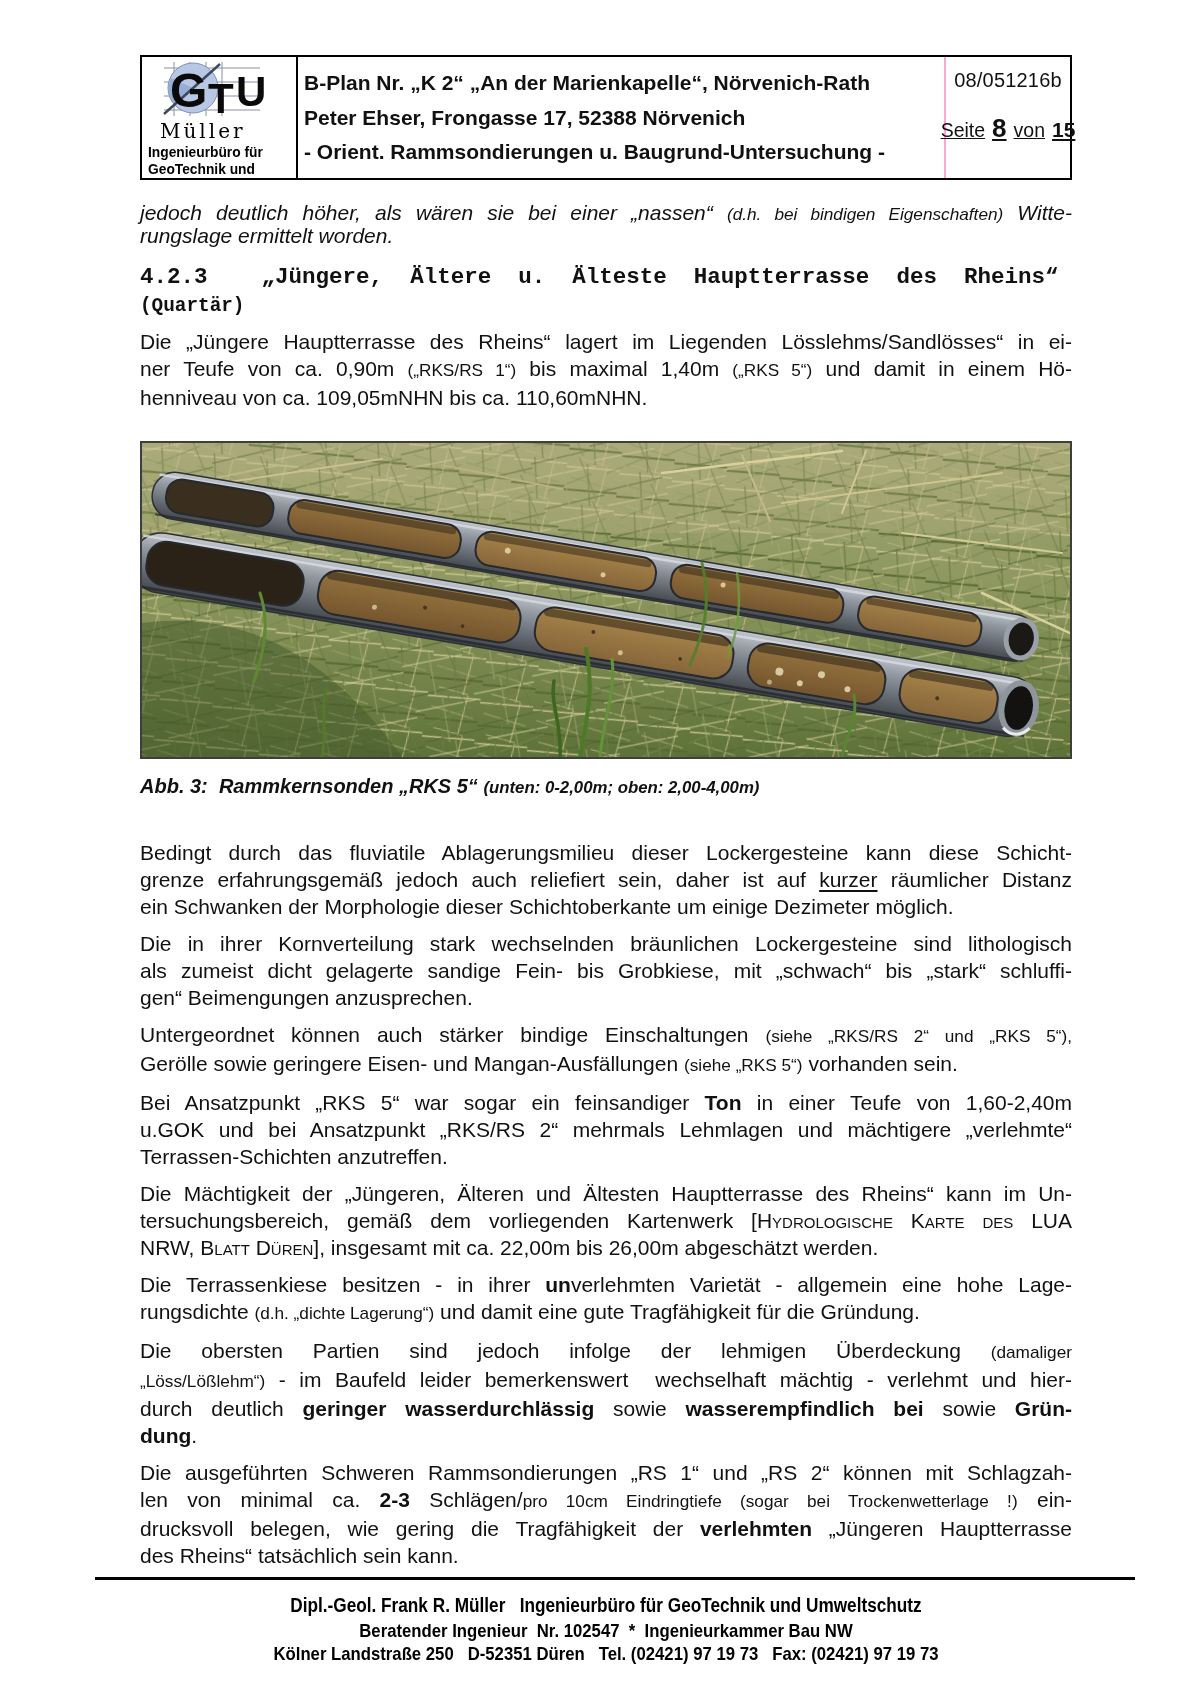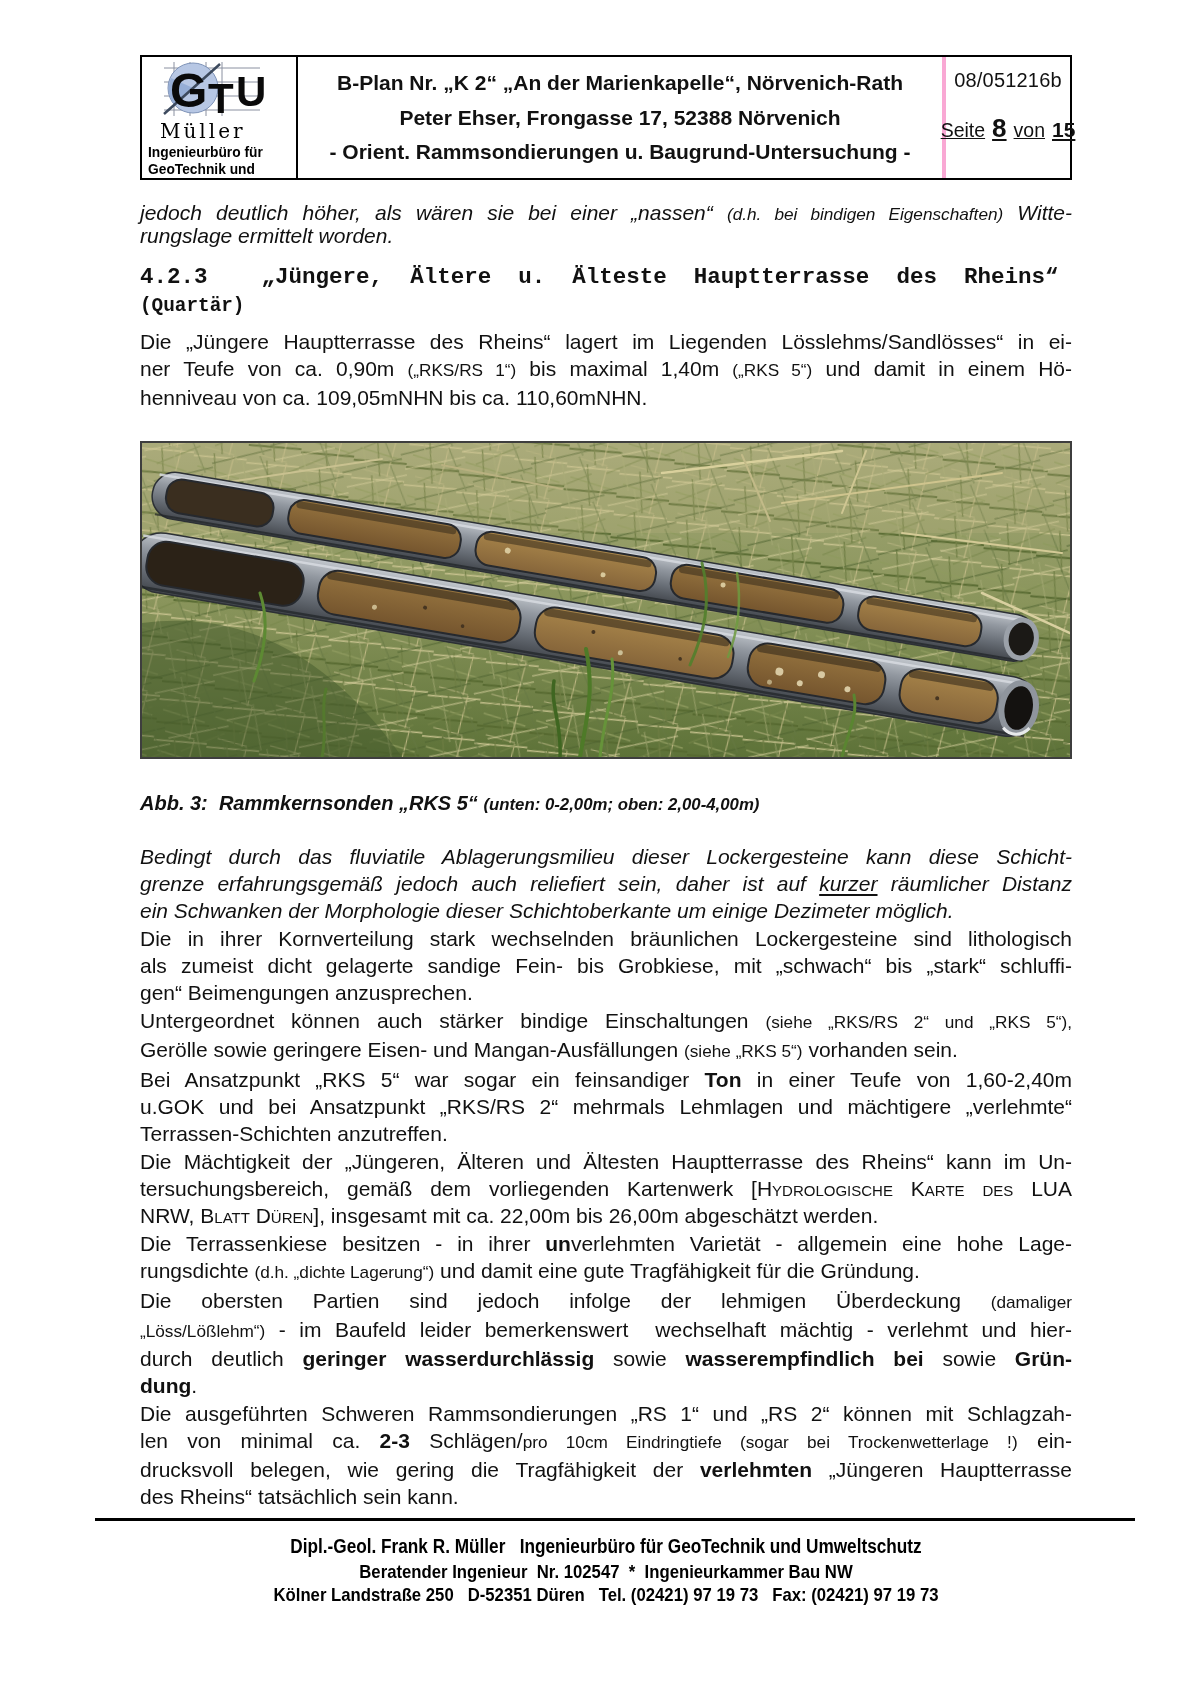--- a/index.html
+++ b/index.html
@@ -7,47 +7,47 @@
     position:relative;width:1201px;height:1700px;background:#fff;
     font-family:"Liberation Sans",sans-serif;color:#111;overflow:hidden;
   }
   .content{position:absolute;left:140px;top:55px;width:932px;}
 
   
   .header-box{display:flex;border:2px solid #000;height:125px;box-sizing:border-box;background:#fff;}
   .logo-cell{width:156px;border-right:2px solid #000;box-sizing:border-box;padding:3px 4px 0 6px;overflow:hidden;}
   .logo-name{font-family:"DejaVu Serif","Liberation Serif",serif;font-size:20px;letter-spacing:3px;margin:-3px 0 1px 12px;color:#000;}
   .logo-sub{font-size:14.5px;font-weight:700;line-height:16.5px;transform:scaleX(.95);transform-origin:left;white-space:nowrap;color:#000;}
-  .mid-cell{flex:1;border-right:4px solid #f9a8d4;box-sizing:border-box;display:flex;flex-direction:column;justify-content:space-evenly;text-align:center;font-weight:700;font-size:21px;padding:4px 6px;}
+  .mid-cell{flex:1;border-right:2px solid #f9a8d4;box-sizing:border-box;display:flex;flex-direction:column;justify-content:space-evenly;text-align:left;font-weight:700;font-size:21px;padding:4px 6px;}
   .right-cell{width:124px;box-sizing:border-box;display:flex;flex-direction:column;align-items:center;padding-top:12px;}
   .doc-no{font-size:20px;letter-spacing:.2px;}
   .page-ind{margin-top:21px;font-size:19.5px;display:flex;align-items:baseline;gap:7px;text-decoration:underline;}
   .page-num{font-size:26px;font-weight:700;}
   .page-total{font-size:21px;font-weight:700;}
 
   
   .intro{margin-top:22px;font-style:italic;font-size:21px;line-height:22px;}
   .heading{margin-top:16px;font-size:22.5px;font-weight:700;line-height:28px;font-family:Liberation Mono, monospace;}
-  .para{font-size:21px;line-height:27px;margin-top:1px;}
+  .para{font-size:21px;line-height:27px;margin-top:10px;}
   .mt8{margin-top:8px;}
-  .mt22{margin-top:22px;font-style:italic;}
+  .mt22{margin-top:38px;}
   .pl{text-align:justify;text-align-last:justify;white-space:nowrap;}
   .pl.pl-last{text-align-last:auto;white-space:normal;}
   .seg-b{font-weight:700;}
   .seg-u{text-decoration:underline;text-underline-offset:3px;}
   .seg-bu{font-weight:700;text-underline-offset:3px;}
   .seg-s{font-size:.82em;}
   .seg-sc{font-variant:small-caps;}
   .seg-hs{font-size:.86em;}
   .seg-cs{font-size:.84em;}
 
   
   .figure{margin-top:30px;width:932px;height:318px;box-sizing:border-box;border:2px solid #3e3e3e;background:#7c8a52;}
   .figure svg{display:block;}
-  .caption{margin-top:28px;font-weight:700;font-style:italic;font-size:20px;line-height:32px;}
+  .caption{margin-top:14px;font-weight:700;font-style:italic;font-size:20px;line-height:27px;}
 
   
   .footer-rule{margin-top:8px;margin-left:-45px;width:1040px;border-top:3px solid #000;height:0;}
   .footer{margin-top:14px;text-align:center;color:#000;}
   .f1{font-size:20px;font-weight:700;transform:scaleX(.86);transform-origin:center;white-space:nowrap;}
   .f2{font-size:19px;font-weight:700;margin-top:3px;transform:scaleX(.88);transform-origin:center;white-space:nowrap;}
   .f3{font-size:19px;font-weight:700;margin-top:1px;transform:scaleX(.88);transform-origin:center;white-space:nowrap;}
 </style>
 </head>
 <body>

